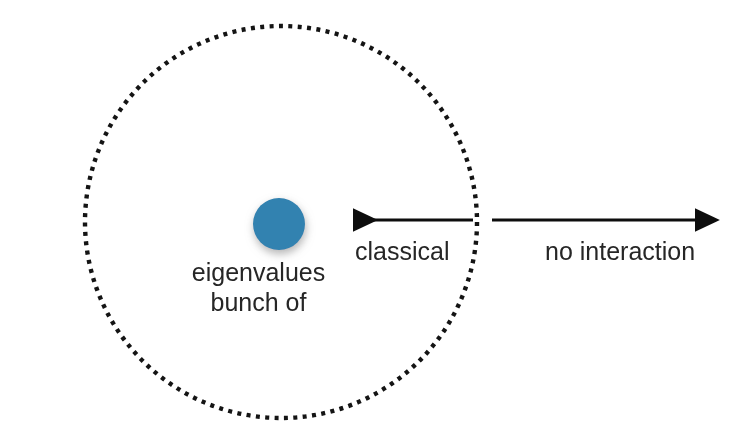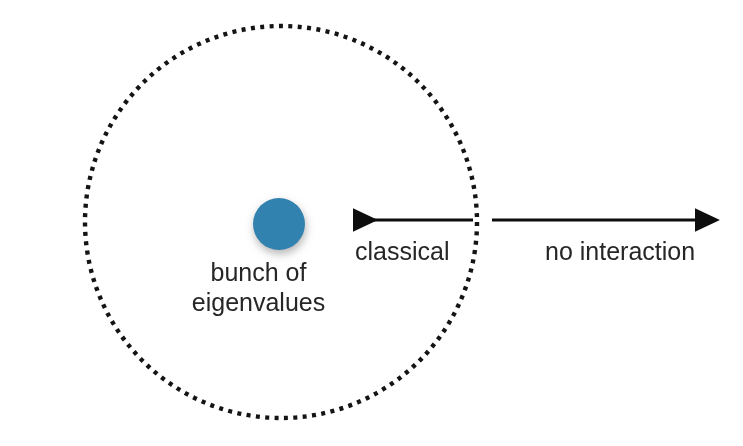--- a/index.html
+++ b/index.html
@@ -70,21 +70,21 @@
     <circle cx="281" cy="222" r="196" fill="none" stroke="#141414" stroke-width="4.4" stroke-linecap="butt" stroke-dasharray="4 5.4"></circle>
 
     <circle cx="279" cy="224" r="26" fill="#3082b0" filter="url(#blob-shadow)"></circle>
 
     <line x1="473" y1="220" x2="353" y2="220" stroke="#0d0d0d" stroke-width="3" marker-end="url(#arrowhead-left)"></line>
 
     <line x1="492" y1="220" x2="695" y2="220" stroke="#0d0d0d" stroke-width="3" marker-end="url(#arrowhead-right)"></line>
   </svg>
 
   <div class="lbl" id="eigen-label">
+    <div>eigenvalues</div>
     <div>bunch of</div>
-    <div>eigenvalues</div>
   </div>
 
   <div class="lbl" id="classical-label">classical</div>
 
   <div class="lbl" id="nointeraction-label">no interaction</div>
 
 </div>
 
 </body></html>

